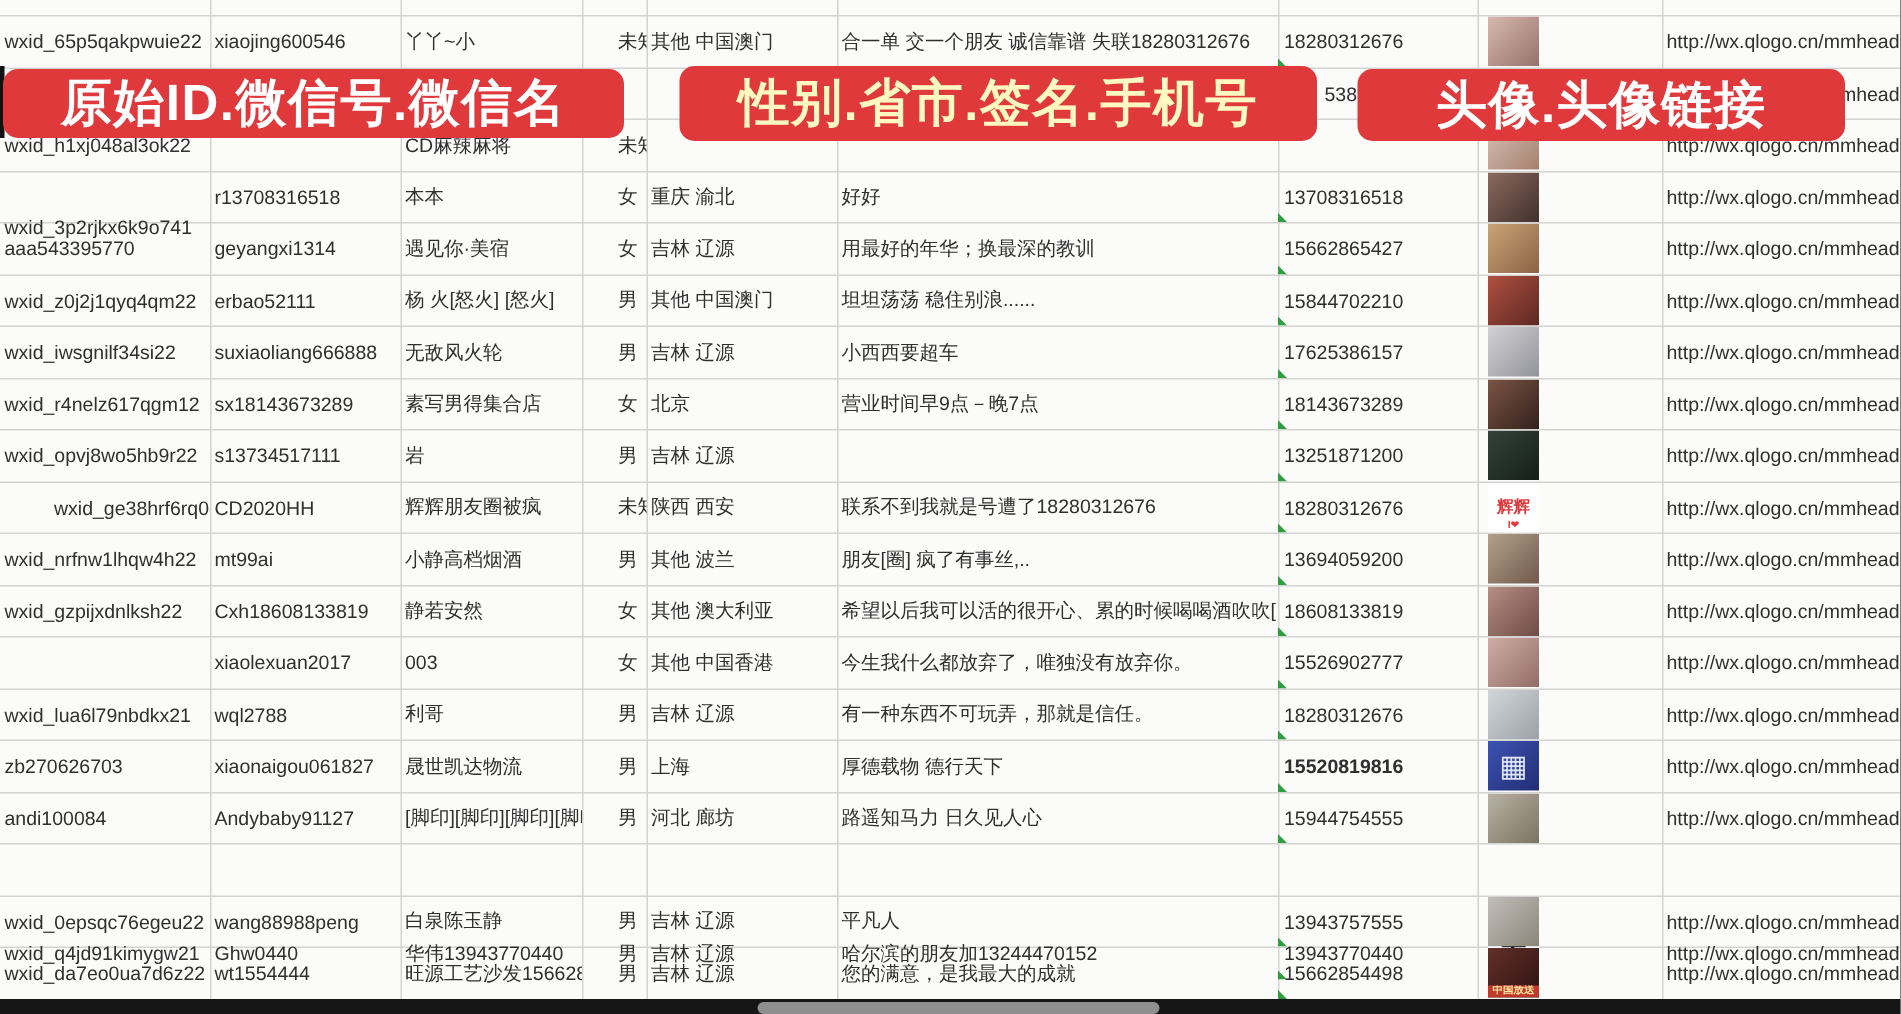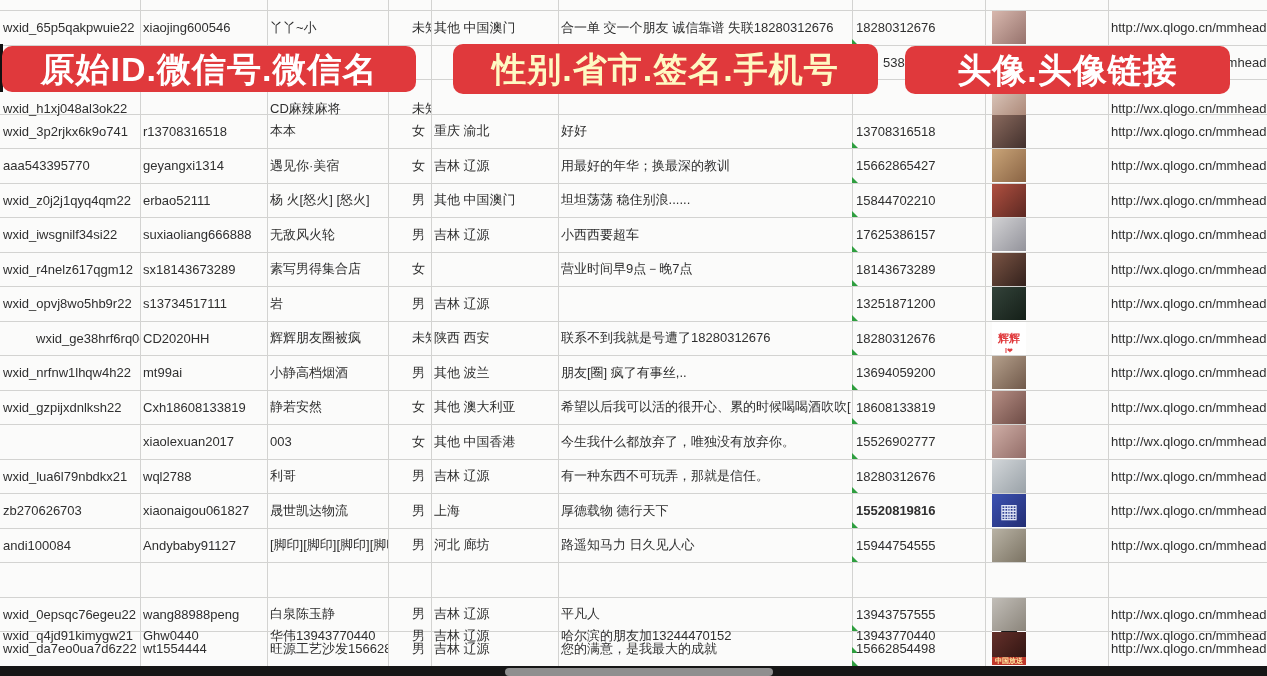--- a/index.html
+++ b/index.html
@@ -84,35 +84,35 @@
         <div class="cell name" style="left: 267px; width: 121px;"></div>
         <div class="cell gender" style="left: 388px; width: 43px;"></div>
         <div class="cell province" style="left: 431px; width: 127px;"></div>
         <div class="cell signature" style="left: 558px; width: 294px;"></div>
         <div class="cell phone indent" style="left: 852px; width: 133px;">5386</div>
         <div class="cell avatar" style="left: 985px; width: 123px;">
           <div class="av" style="background: linear-gradient(135deg, rgb(184, 198, 214), rgb(132, 150, 178));"></div>
         </div>
         <div class="cell link" style="left: 1108px; width: 159px;">http://wx.qlogo.cn/mmhead</div>
       </div>
-      <div class="row" style="top: 92px; height: 33.5px; text-decoration: underline;">
+      <div class="row" style="top: 80px; height: 33.5px; text-decoration: underline;">
         <div class="cell wxid" style="left: 0px; width: 140px;">wxid_h1xj048al3ok22</div>
         <div class="cell wechat_id" style="left: 140px; width: 127px;"></div>
         <div class="cell name" style="left: 267px; width: 121px;">CD麻辣麻将</div>
         <div class="cell gender" style="left: 388px; width: 43px;">未知</div>
         <div class="cell province" style="left: 431px; width: 127px;"></div>
         <div class="cell signature" style="left: 558px; width: 294px;"></div>
         <div class="cell phone" style="left: 852px; width: 133px;"></div>
         <div class="cell avatar" style="left: 985px; width: 123px;">
           <div class="av" style="background: linear-gradient(135deg, rgb(217, 196, 184), rgb(165, 127, 110));"></div>
         </div>
         <div class="cell link" style="left: 1108px; width: 159px;">http://wx.qlogo.cn/mmhead</div>
       </div>
       <div class="row" style="top: 114.5px; height: 33.5px;">
-        <div class="cell wxid" style="left: 0px; width: 140px;">wxid_3p2rjkx6k9o741</div>
+        <div class="cell wxid" style="left: 0px; width: 140px; margin-top: 20px;">wxid_3p2rjkx6k9o741</div>
         <div class="cell wechat_id" style="left: 140px; width: 127px;">r13708316518</div>
         <div class="cell name" style="left: 267px; width: 121px;">本本</div>
         <div class="cell gender" style="left: 388px; width: 43px;">女</div>
         <div class="cell province" style="left: 431px; width: 127px;">重庆 渝北</div>
         <div class="cell signature" style="left: 558px; width: 294px;">好好</div>
         <div class="cell phone" style="left: 852px; width: 133px;">13708316518<div class="gmark"></div></div>
         <div class="cell avatar" style="left: 985px; width: 123px;">
           <div class="av" style="background: linear-gradient(135deg, rgb(138, 106, 94), rgb(66, 48, 44));"></div>
         </div>
         <div class="cell link" style="left: 1108px; width: 159px;">http://wx.qlogo.cn/mmhead</div>
@@ -154,20 +154,21 @@
         <div class="cell avatar" style="left: 985px; width: 123px;">
           <div class="av" style="background: linear-gradient(135deg, rgb(210, 210, 212), rgb(147, 147, 155));"></div>
         </div>
         <div class="cell link" style="left: 1108px; width: 159px;">http://wx.qlogo.cn/mmhead</div>
       </div>
       <div class="row" style="top: 252.5px; height: 33.5px;">
         <div class="cell wxid" style="left: 0px; width: 140px;">wxid_r4nelz617qgm12</div>
         <div class="cell wechat_id" style="left: 140px; width: 127px;">sx18143673289</div>
         <div class="cell name" style="left: 267px; width: 121px;">素写男得集合店</div>
         <div class="cell gender" style="left: 388px; width: 43px;">女</div>
+        <div class="cell province" style="left: 431px; width: 127px;">北京</div>
         <div class="cell signature" style="left: 558px; width: 294px;">营业时间早9点－晚7点</div>
         <div class="cell phone" style="left: 852px; width: 133px;">18143673289<div class="gmark"></div></div>
         <div class="cell avatar" style="left: 985px; width: 123px;">
           <div class="av" style="background: linear-gradient(135deg, rgb(122, 84, 68), rgb(51, 33, 28));"></div>
         </div>
         <div class="cell link" style="left: 1108px; width: 159px;">http://wx.qlogo.cn/mmhead</div>
       </div>
       <div class="row" style="top: 287px; height: 33.5px;">
         <div class="cell wxid" style="left: 0px; width: 140px;">wxid_opvj8wo5hb9r22</div>
         <div class="cell wechat_id" style="left: 140px; width: 127px;">s13734517111</div>

